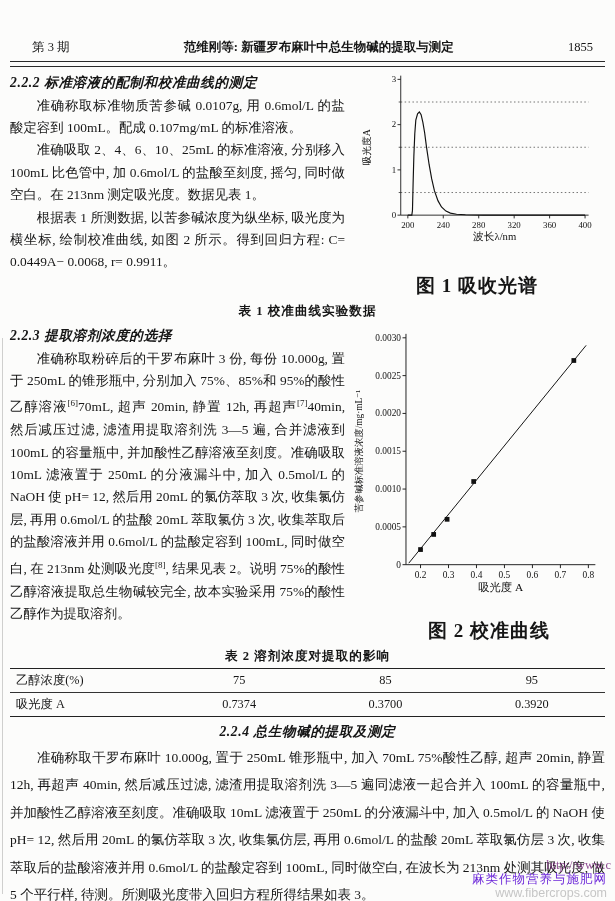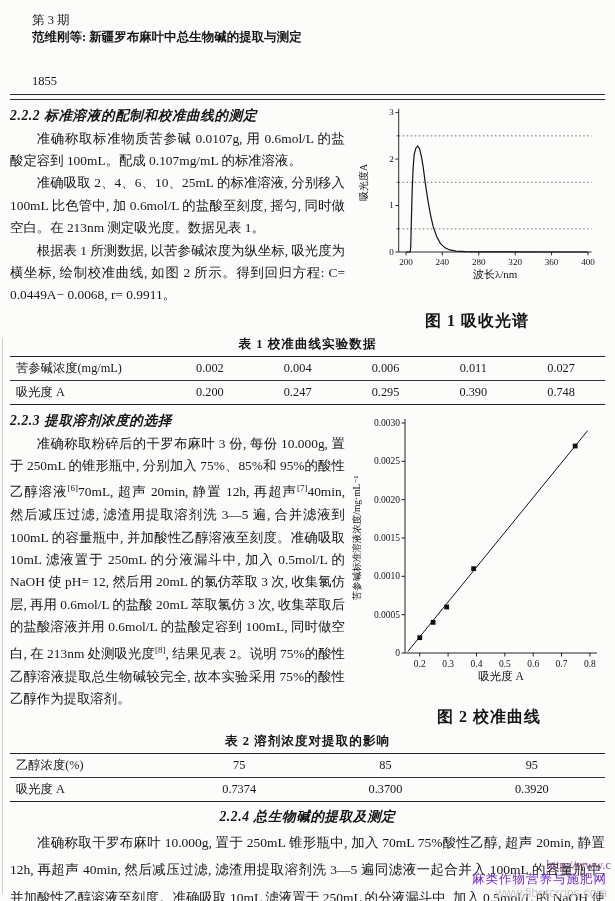--- a/index.html
+++ b/index.html
@@ -1,36 +1,36 @@
 <!DOCTYPE html>
 <html><head>
 <meta charset="utf-8">
 <style>
   html,body{margin:0;padding:0;background:#e8e8e8;}
   .page{position:relative;width:615px;height:901px;background:#fcfcfb;margin:0 auto;
         overflow:hidden;font-family:"Liberation Serif","DejaVu Serif",serif;color:#161616;
         padding:6px 10px 0;box-sizing:border-box;}
   
-  .hdr{display:flex;align-items:baseline;font-size:12.5px;margin-top:6px;flex-direction:column;}
+  .hdr{display:flex;align-items:baseline;font-size:12.5px;margin-top:6px;}
   .hdr .issue{margin-left:22px;}
   .hdr .rtitle{flex:1;text-align:center;font-weight:600;}
   .hdr .pno{margin-right:12px;margin-top:28px;}
   .double-rule{margin-top:5px;height:3.5px;border-top:1.7px solid #2a2a2a;border-bottom:1px solid #2a2a2a;}
   
   .two-col{display:flex;gap:4px;margin-top:4px;}
   .col-left{width:335px;}
   .col-right{flex:1;display:flex;flex-direction:column;align-items:center;}
   .sec-h{font-weight:700;font-style:italic;font-size:13.6px;letter-spacing:.6px;margin:3px 0 3px;}
   p.body{margin:0;font-size:13.4px;line-height:22.4px;text-align:justify;text-indent:2em;}
   p.body sup{font-size:9px;}
   .sec-a{height:228px;}
   .sec-b{height:320px;}
   
   svg{font-family:"Liberation Serif","DejaVu Serif",serif;}
-  .fig-cap{font-weight:700;font-size:16px;text-align:center;letter-spacing:1px;}
+  .fig-cap{font-weight:700;font-size:19px;text-align:center;letter-spacing:1px;}
   .cap1{margin-top:16px;}
   .cap2{margin-top:4px;padding-left:24px;}
   
   .tbl-block{margin-top:4px;}
   .tbl-title{text-align:center;font-weight:700;font-size:12.6px;letter-spacing:1px;margin:3px 0 3px;}
   table.rule{width:100%;border-collapse:collapse;border-top:1.4px solid #222;border-bottom:1.4px solid #222;
              font-size:12.3px;table-layout:fixed;}
   table.rule td{height:23px;text-align:center;padding:0;}
   table.rule td.lab{text-align:left;padding-left:6px;width:150px;}
   table.rule tr.sep td{border-bottom:.9px solid #333;}
@@ -97,40 +97,20 @@
           <path d="M53.6 155.0 L57.9 155.0 L58.6 150.1 L59.3 120.9 L60.1 91.7 L61.1 67.4 L62.2 52.8 L64.1 46.0 L66.0 44.0 L67.9 47.0 L69.8 55.2 L71.7 66.4 L73.6 81.0 L76.5 100.5 L79.3 116.1 L82.2 128.7 L86.0 139.4 L89.8 146.2 L94.6 150.6 L99.4 152.8 L106.0 154.0 L115.6 154.6 L134.6 154.9 L244.2 155.0" fill="none" stroke="#111" stroke-width="1.25"></path>
           <text x="147" y="182" text-anchor="middle" font-size="11.5" fill="#111">波长λ/nm</text>
           <text text-anchor="middle" font-size="10.5" fill="#111" transform="translate(13,82) rotate(-90)">吸光度A</text>
         </svg>
       <div class="fig-cap cap1">图 1  吸收光谱</div>
     </div>
   </div>
 
   <div class="tbl-block">
     <div class="tbl-title">表 1  校准曲线实验数据</div>
-    <table class="rule">
-      <tbody>
-          <tr class="sep">
-        <td class="lab">苦参碱浓度(mg/mL)</td>
-        <td>0.002</td>
-        <td>0.004</td>
-        <td>0.006</td>
-        <td>0.011</td>
-        <td>0.027</td>
-      </tr>
-      <tr>
-        <td class="lab">吸光度 A</td>
-        <td>0.200</td>
-        <td>0.247</td>
-        <td>0.295</td>
-        <td>0.390</td>
-        <td>0.748</td>
-      </tr>
-    </tbody>
-      </table>
   </div>
 
   <div class="two-col sec-b">
     <div class="col-left">
       <div class="sec-h">2.2.3  提取溶剂浓度的选择</div>
       <p class="body">准确称取粉碎后的干罗布麻叶 3 份, 每份 10.000g, 置于 250mL 的锥形瓶中, 分别加入 75%、85%和 95%的酸性乙醇溶液<sup>[6]</sup>70mL, 超声 20min, 静置 12h, 再超声<sup>[7]</sup>40min, 然后减压过滤, 滤渣用提取溶剂洗 3—5 遍, 合并滤液到 100mL 的容量瓶中, 并加酸性乙醇溶液至刻度。准确吸取 10mL 滤液置于 250mL 的分液漏斗中, 加入 0.5mol/L 的 NaOH 使 pH= 12, 然后用 20mL 的氯仿萃取 3 次, 收集氯仿层, 再用 0.6mol/L 的盐酸 20mL 萃取氯仿 3 次, 收集萃取后的盐酸溶液并用 0.6mol/L 的盐酸定容到 100mL, 同时做空白, 在 213nm 处测吸光度<sup>[8]</sup>, 结果见表 2。说明 75%的酸性乙醇溶液提取总生物碱较完全, 故本实验采用 75%的酸性乙醇作为提取溶剂。</p>
     </div>
     <div class="col-right">
       <svg id="fig2" width="256" height="294" viewBox="0 0 256 294">
           <line x1="56" y1="10" x2="56" y2="244" stroke="#222" stroke-width="1"></line>

